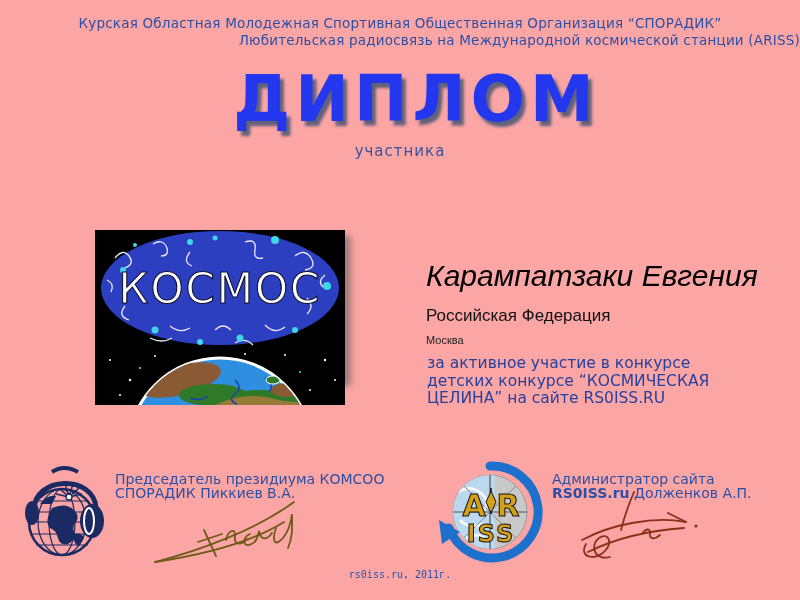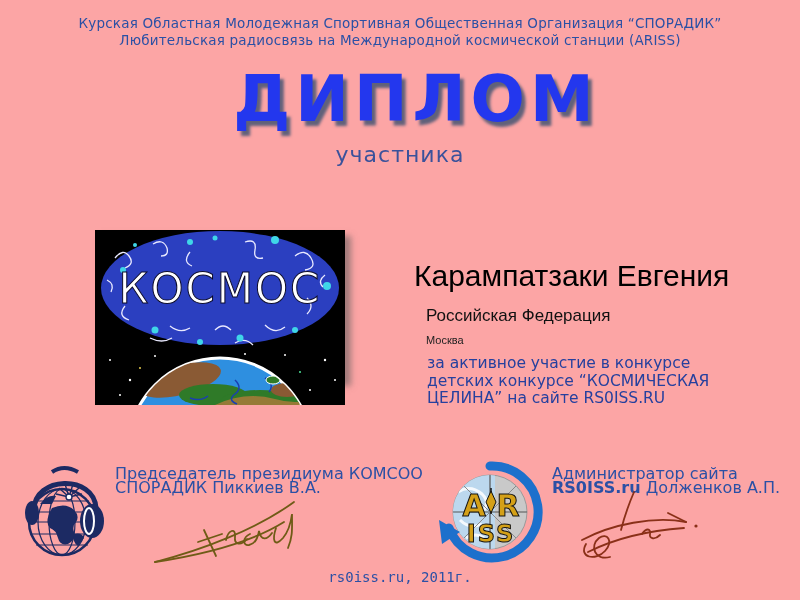--- a/index.html
+++ b/index.html
@@ -1,47 +1,47 @@
 <!DOCTYPE html>
 <html><head>
 <meta charset="utf-8">
 <style>
   html,body{margin:0;padding:0;background:#fff;}
   .page{position:relative;width:800px;height:600px;background:#fca5a5;overflow:hidden;
         font-family:"DejaVu Sans",sans-serif;}
   .hdr-line{position:absolute;left:0;width:800px;text-align:center;color:#2b50a5;
         font-size:13.5px;letter-spacing:.2px;}
-  .hdr1{top:15px;} .hdr2{top:32px;}
+  .hdr1{top:15px;} .hdr2{top:32px;text-align:right;}
   .diploma-title{position:absolute;top:62px;left:0;width:800px;text-align:center;
         font-size:64px;font-weight:700;color:#2337ee;letter-spacing:5px;
         text-shadow:4px 5px 3px #61617a;padding-left:16px;}
   .diploma-subtitle{position:absolute;top:142px;left:0;width:800px;text-align:center;
-        font-size:22px;color:#3b529b;letter-spacing:1px;}
+        font-size:15px;color:#3b529b;letter-spacing:1px;}
   .artwork{position:absolute;left:95px;top:230px;width:250px;height:150px;
         box-shadow:6px 6px 6px rgba(90,90,90,.55);background:#000;}
   .award-label{position:absolute;left:430px;top:227px;font-size:13px;
         letter-spacing:1.5px;color:#2b50a5;}
-  .award-name{position:absolute;left:414px;top:259px;font-size:30px;color:#000;
-        font-family:"Liberation Sans",sans-serif;}
+  .award-name{position:absolute;left:426px;top:259px;font-size:30px;color:#000;
+        font-family:"Liberation Sans",sans-serif;font-style:italic;}
   .award-country{position:absolute;left:426px;top:306px;font-size:17px;color:#111;
         font-family:"Liberation Sans",sans-serif;}
   .award-city{position:absolute;left:426px;top:334px;font-size:11px;color:#222;
         font-family:"Liberation Sans",sans-serif;}
   .award-reason{position:absolute;left:427px;top:355px;width:340px;font-size:15.5px;
         line-height:17.5px;color:#26409e;}
-  .sig-text{position:absolute;font-size:16px;line-height:13.5px;color:#2b50a5;}
+  .sig-text{position:absolute;font-size:14px;line-height:13.5px;color:#2b50a5;margin-top:6px;}
   .sig-text-left{left:115px;top:467px;}
   .sig-text-right{left:552px;top:467px;}
   .sig-site{font-weight:700;}
   .logo-sporadik{position:absolute;left:22px;top:460px;}
   .logo-ariss{position:absolute;left:436px;top:458px;}
   .sig-left{position:absolute;left:152px;top:494px;}
   .sig-right{position:absolute;left:572px;top:486px;}
   .footer{position:absolute;top:569px;left:0;width:800px;text-align:center;
-        font-family:"DejaVu Sans Mono",monospace;font-size:14px;color:#2b50a5;}
+        font-family:"DejaVu Sans Mono",monospace;font-size:10px;color:#2b50a5;}
 </style>
 </head>
 <body>
 
 <div class="page">
 
   <div class="hdr-line hdr1">Курская Областная Молодежная Спортивная Общественная Организация “СПОРАДИК”</div>
   <div class="hdr-line hdr2">Любительская радиосвязь на Международной космической станции (ARISS)</div>
 
   <div class="diploma-title">ДИПЛОМ</div>

